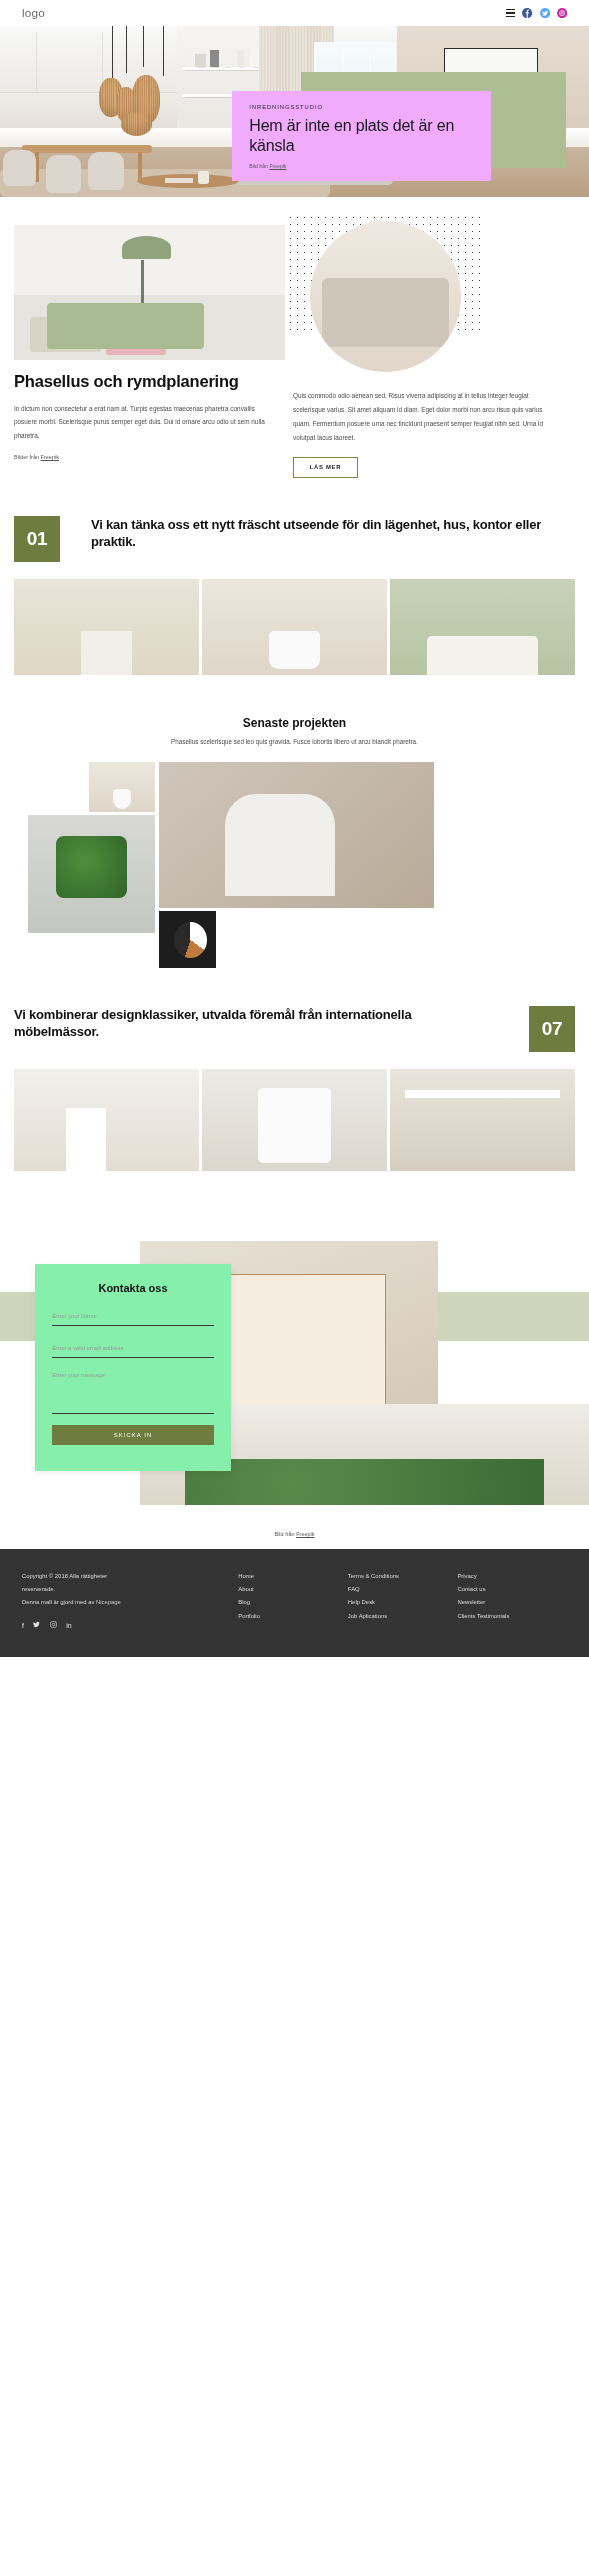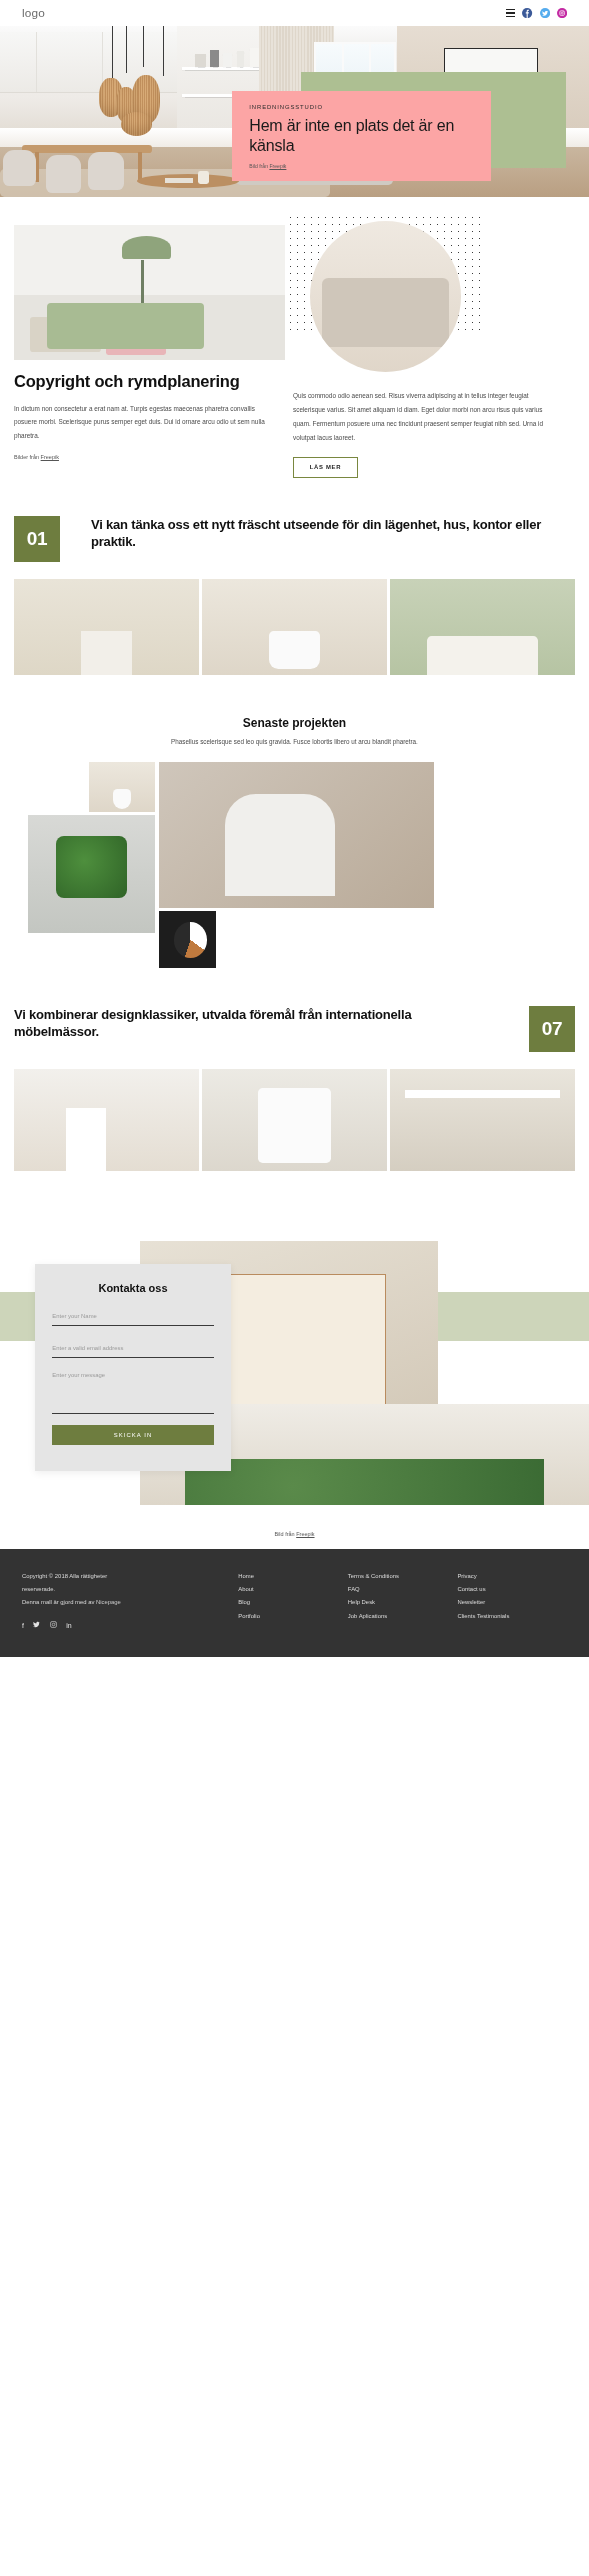--- a/index.html
+++ b/index.html
@@ -24,21 +24,21 @@
 
   
   .hero { position:relative; width:589px; height:171px; overflow:hidden; }
   .hero-photo { position:absolute; inset:0; }
   .hero-green {
     position:absolute; left:301px; top:46px; width:265px; height:96px;
     background:#adbf92;
   }
   .hero-card {
     position:absolute; left:232px; top:65px; width:259px; height:90px;
-    background:#fca5a5; padding:13.4px 17.3px 0 17.3px;
+    background:#f0abfc; padding:13.4px 17.3px 0 17.3px;
   }
   .hero-kicker {
     font-size:5.9px; letter-spacing:0.9px; color:#2b2b2b; font-weight:400;
     margin-bottom:5.5px;
   }
   .hero-title {
     font-size:16px; line-height:1.26; font-weight:400; color:#1a1a1a;
     letter-spacing:-0.2px;
   }
   .hero-credit { font-size:5.1px; color:#555; margin-top:7px; }
@@ -132,21 +132,21 @@
   
   .trio2 { display:flex; gap:3.1px; padding:17.3px 14px 0 14px; }
   .trio2 > div { flex:1; height:102px; overflow:hidden; }
 
   
   .contact { position:relative; margin-top:52px; height:298px; }
   .contact-bg-green { position:absolute; left:0; top:69px; width:589px; height:49px; background:#cdd5ba; }
   .contact-photo { position:absolute; left:140px; top:17.3px; width:298px; height:236px; overflow:hidden; }
   .contact-photo2 { position:absolute; left:140px; top:181px; width:449px; height:101px; overflow:hidden; }
   .form-card { position:absolute; left:35px; top:41px; width:196px; height:207px;
-     background:#e5e5e5; padding:17.3px 17.3px 0 17.3px; box-shadow:0 1.6px 7.9px rgba(0,0,0,.07); }
+     background:#86efac; padding:17.3px 17.3px 0 17.3px; box-shadow:0 1.6px 7.9px rgba(0,0,0,.07); }
   .form-card h3 { font-size:11px; font-weight:700; text-align:center; color:#111; }
   .field { margin-top:13.4px; border-bottom:0.8px solid #3a3a3a; padding-bottom:3.9px; }
   .field input, .field textarea {
      width:100%; border:none; outline:none; font-size:5.9px;
      font-family:"Liberation Sans",sans-serif; color:#333; background:transparent; }
   .field textarea { height:35px; resize:none; }
   .field input::placeholder, .field textarea::placeholder { color:#9a9a9a; }
   .submit { margin-top:11px; width:100%; padding:7px 0; background:#6e7d3f;
      border:none; color:#fff; font-size:5.9px; letter-spacing:1.1px;
      font-weight:400; cursor:pointer; font-family:"Liberation Sans",sans-serif; }
@@ -302,21 +302,21 @@
         <div style="position:absolute;left:34%;bottom:4%;width:22%;height:18%;background:#e8b5b8;border-radius:2.4px;"></div>
       </div>
     </div>
     <div class="dots"></div>
     <div class="sec2-circle">
       <div class="ph greycouch"></div>
     </div>
 
     <div class="sec2-body">
       <div class="sec2-left">
-        <h2 class="h2">Copyright och rymdplanering</h2>
+        <h2 class="h2">Phasellus och rymdplanering</h2>
         <p class="p">In dictum non consectetur a erat nam at. Turpis egestas maecenas pharetra convallis posuere morbi. Scelerisque purus semper eget duis. Dui id ornare arcu odio ut sem nulla pharetra.</p>
         <div class="credit">
           <span>Bilder från </span><a href="#">Freepik</a>
         </div>
       </div>
       <div class="sec2-right">
         <p class="p">Quis commodo odio aenean sed. Risus viverra adipiscing at in tellus integer feugiat scelerisque varius. Sit amet aliquam id diam. Eget dolor morbi non arcu risus quis varius quam. Fermentum posuere urna nec tincidunt praesent semper feugiat nibh sed. Urna id volutpat lacus laoreet.</p>
         <button class="btn-outline">LÄS MER</button>
       </div>
     </div>

